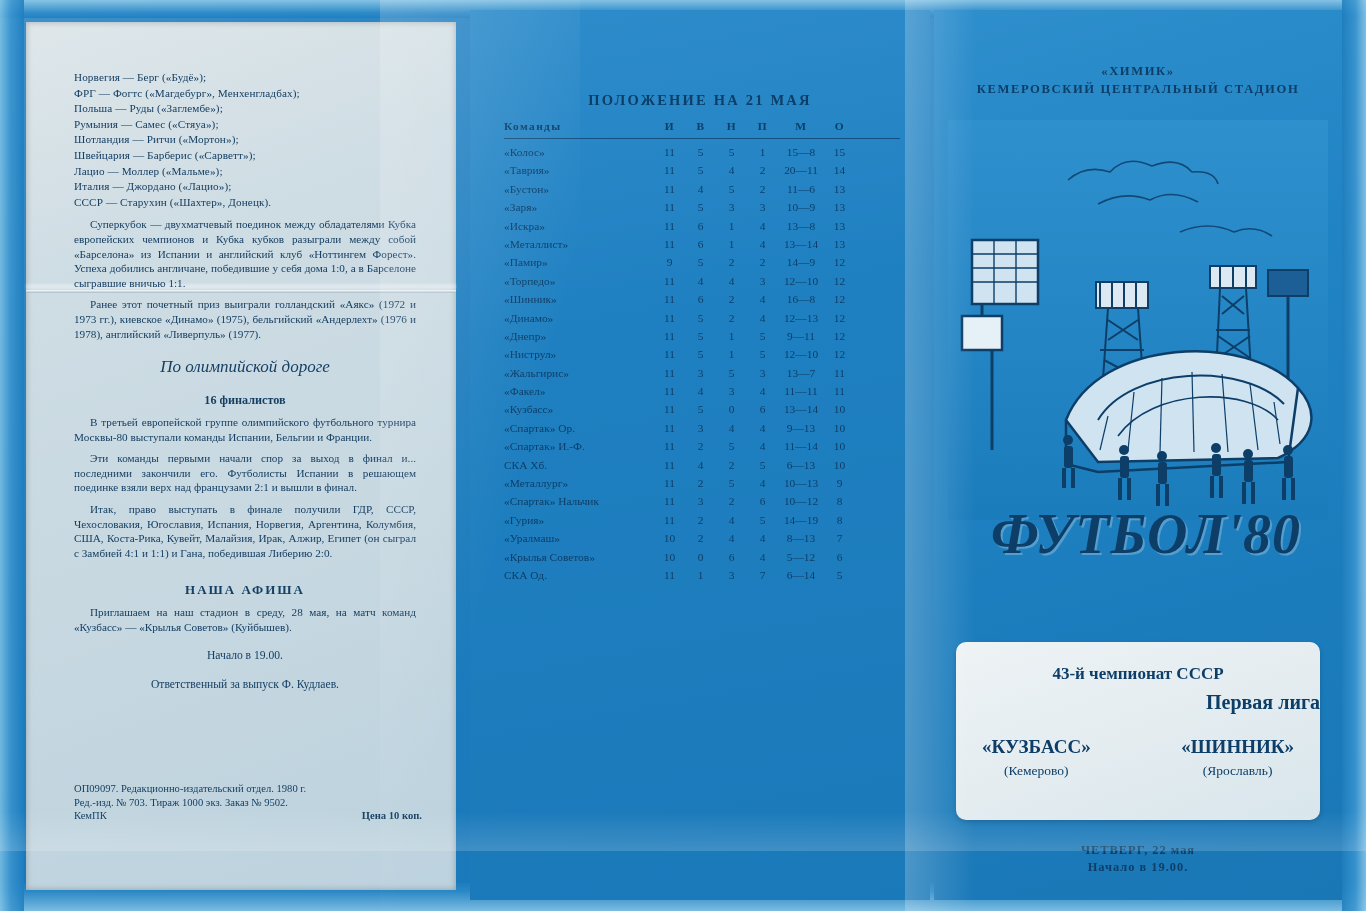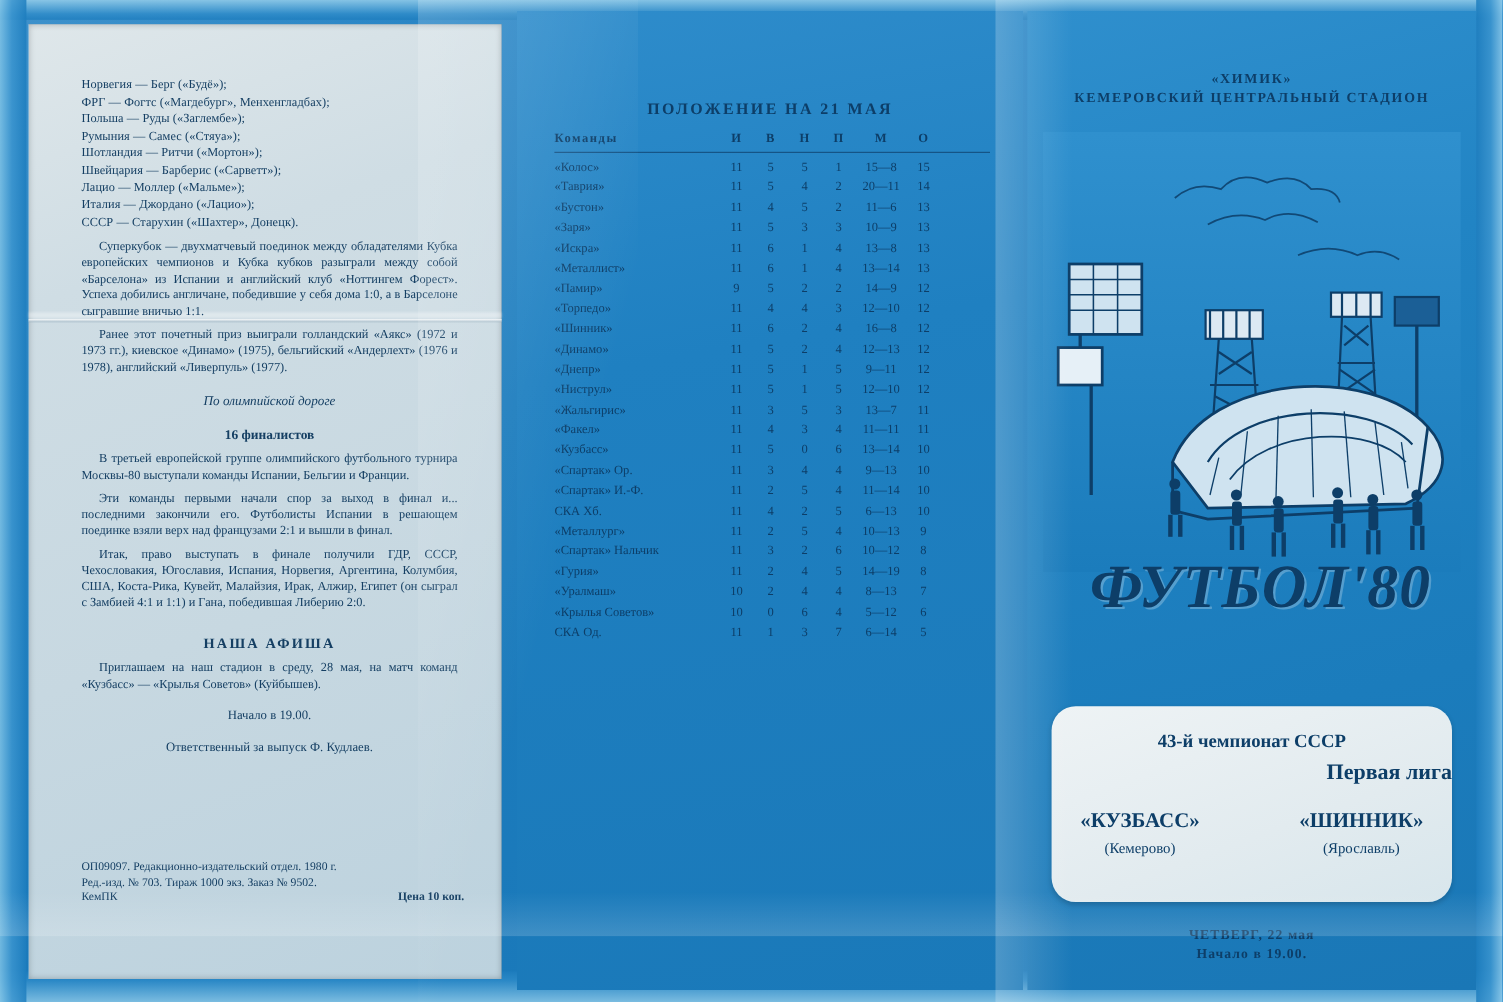--- a/index.html
+++ b/index.html
@@ -54,21 +54,21 @@
     position:absolute;left:48px;top:48px;width:342px;
     color:#153f63;
   }
   .l-list{font-size:11.2px;line-height:15.6px;letter-spacing:.1px;}
   .l-list div{white-space:nowrap;}
   .para{
     font-size:11.2px;line-height:14.6px;text-align:justify;margin-top:7px;
     text-indent:16px;
   }
   .center-italic{
-    text-align:center;font-style:italic;font-size:12px;margin-top:16px;
+    text-align:center;font-style:italic;font-size:17px;margin-top:16px;
   }
   .center-bold{
     text-align:center;font-weight:bold;font-size:12.2px;margin-top:16px;
   }
   .center-bold-sp{
     text-align:center;font-weight:bold;font-size:13px;margin-top:22px;letter-spacing:2px;
   }
   .center-plain{text-align:center;font-size:11.6px;margin-top:14px;}
   .center-plain2{text-align:center;font-size:11.6px;margin-top:16px;}
   .colophon{
@@ -118,21 +118,21 @@
   }
   .logo-futbol{
     position:absolute;left:16px;right:0;top:492px;text-align:center;
     color:#0d3e68;font-weight:bold;font-style:italic;font-size:56px;
     letter-spacing:1px;
     text-shadow:2px 2px 0 rgba(255,255,255,.25);
   }
   .white-card{
     position:absolute;left:22px;top:632px;width:364px;height:178px;
     background:linear-gradient(160deg,#eef3f5 0%, #e2ebef 60%, #d8e6ec 100%);
-    border-radius:22px;
+    border-radius:10px;
     color:#0d3e68;
     box-shadow:0 2px 5px rgba(0,0,0,.18);
   }
   .wc-l1{text-align:center;font-weight:bold;font-size:17px;margin-top:22px;}
   .wc-l2{text-align:right;font-weight:bold;font-size:20px;margin-top:7px;}
   .wc-teams{display:flex;justify-content:space-between;margin-top:22px;padding:0 26px;}
   .wc-teams .t{text-align:center;}
   .wc-teams .name{font-weight:bold;font-size:19px;}
   .wc-teams .city{font-size:13.5px;margin-top:5px;}
   .right-foot{

